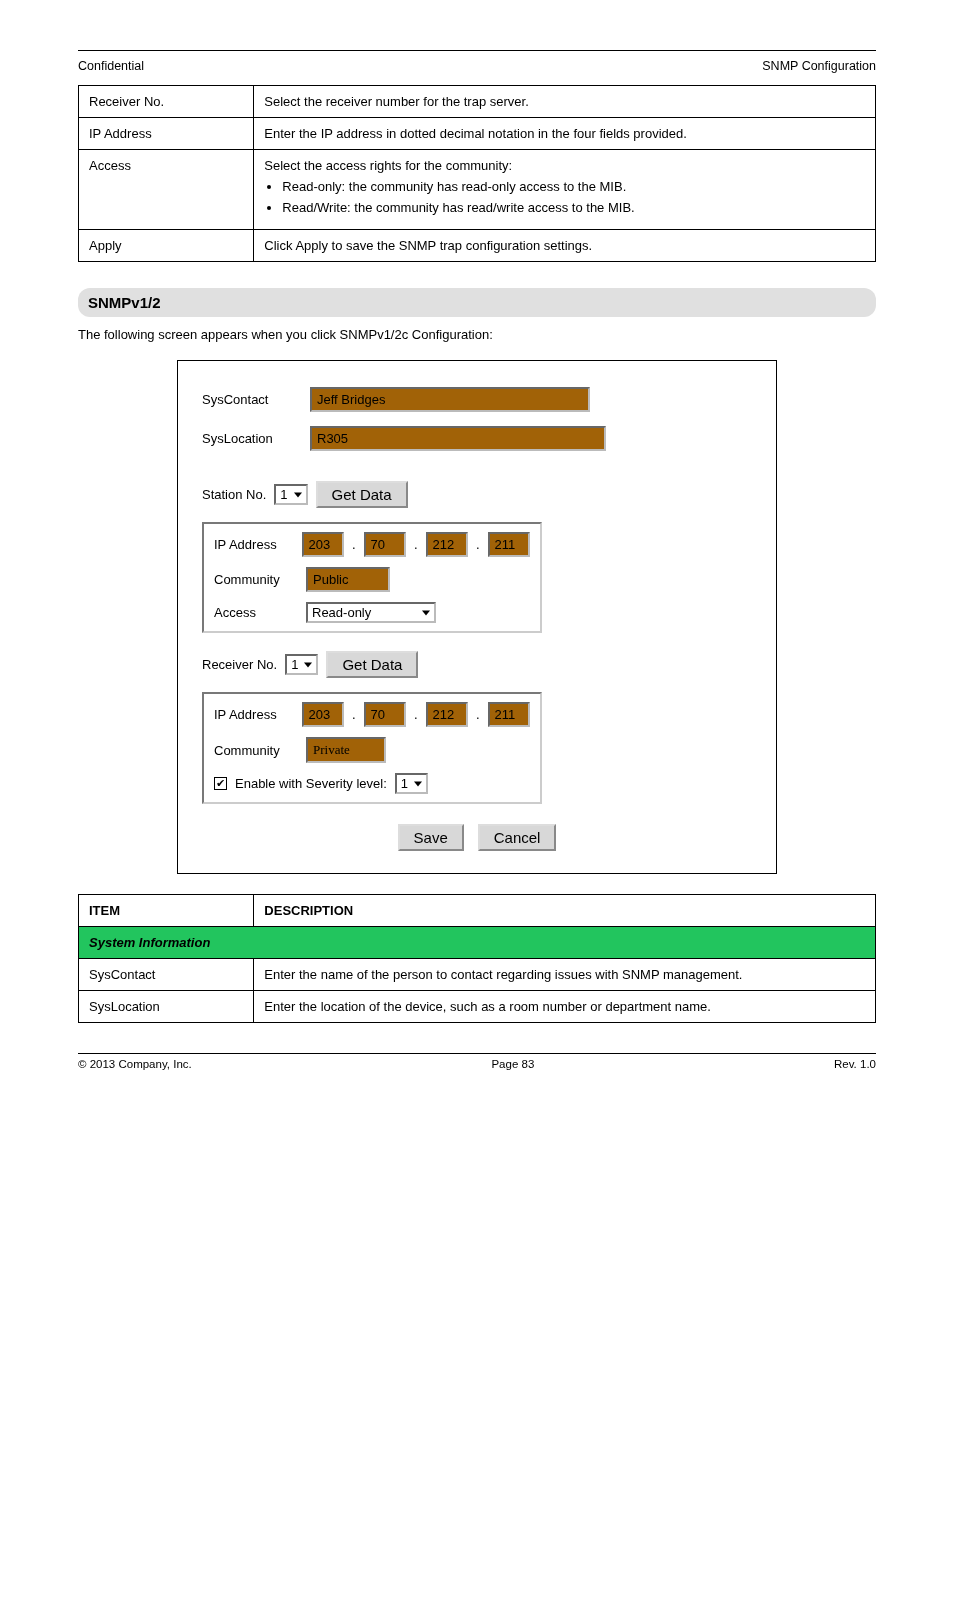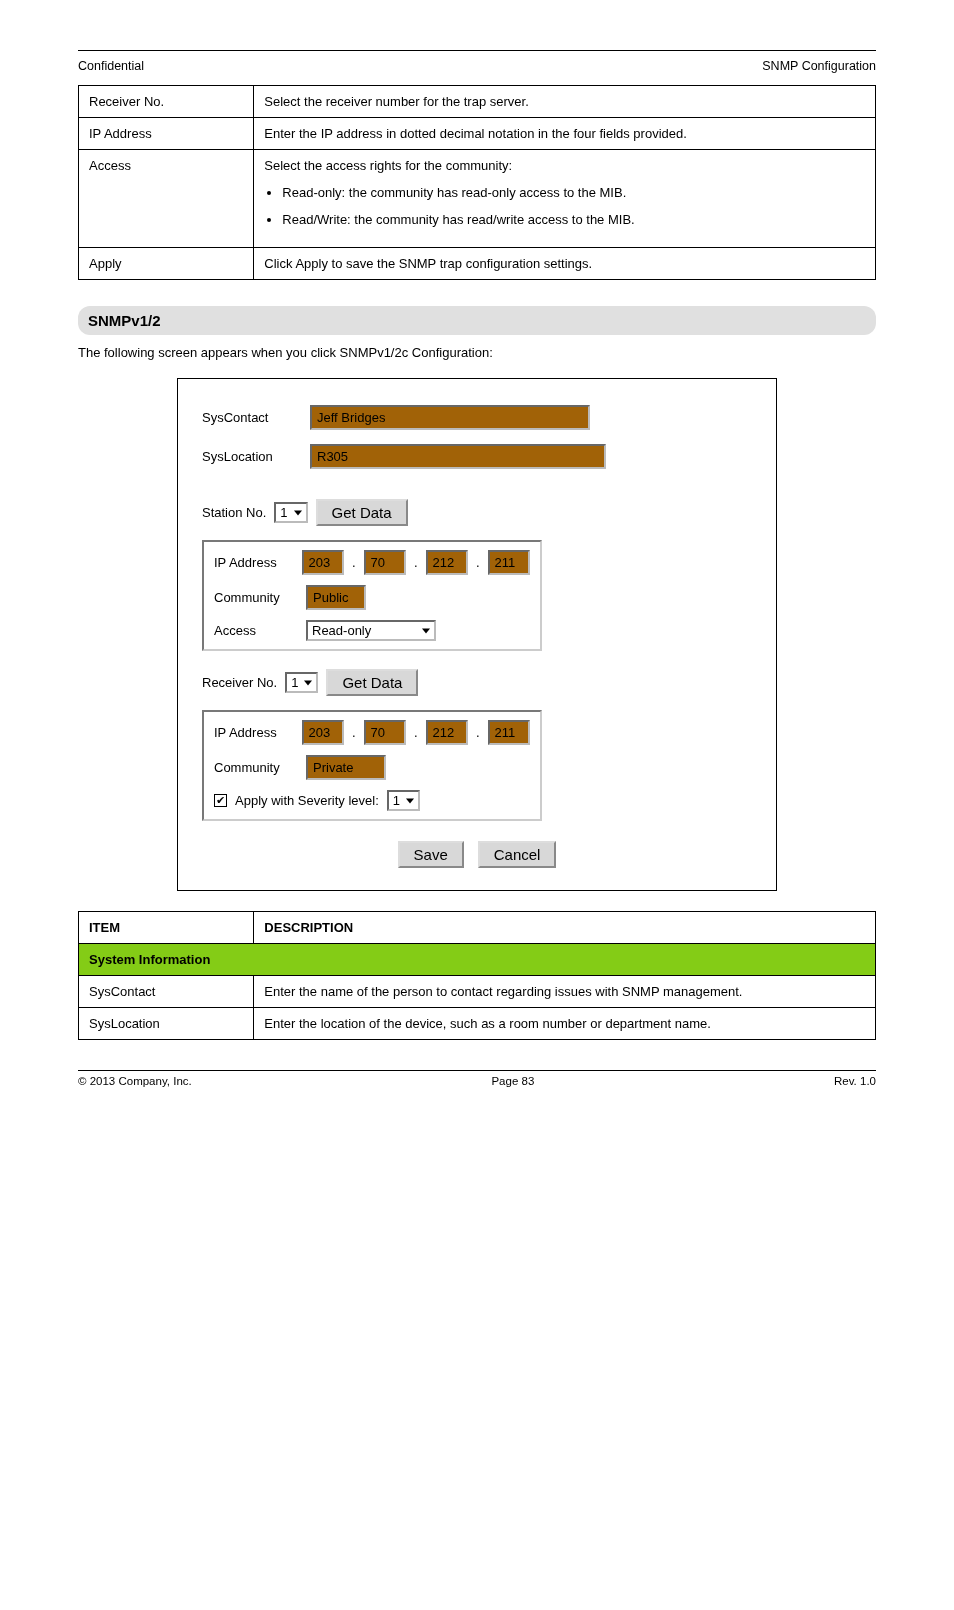--- a/index.html
+++ b/index.html
@@ -35,28 +35,29 @@
     font-size: 13px;
     text-align: left;
   }
   table.desc col.c1 { width: 22%; }
   table.desc col.c2 { width: 78%; }
   table.desc th {
     font-weight: bold;
     background: #fff;
   }
   table.desc tr.section-row td {
-    background: #84cc16;
+    background: #22c55e;
     font-weight: bold;
+    font-style: italic;
   }
   ul.inner {
     margin: 4px 0 4px 18px;
     padding: 0;
   }
-  ul.inner li { margin: 12px 0; }
+  ul.inner li { margin: 6px 0; }
   .section-heading {
     background: #e0e0e0;
     font-weight: bold;
     font-size: 15px;
     padding: 6px 10px;
     margin: 26px 0 10px 0;
     border-radius: 12px;
   }
   .section-sub {
     font-size: 13px;
@@ -219,21 +220,21 @@
           <span class="ss-input ss-ipcell">203</span>
             <span>.</span>
           <span class="ss-input ss-ipcell">70</span>
             <span>.</span>
           <span class="ss-input ss-ipcell">212</span>
             <span>.</span>
           <span class="ss-input ss-ipcell">211</span>
         </div>
         <div class="ss-row">
           <span class="ss-label" style="width:84px;">Community</span>
-          <span class="ss-input" style="width:60px;">Public</span>
+          <span class="ss-input" style="width:84px;">Public</span>
         </div>
         <div class="ss-row">
           <span class="ss-label" style="width:84px;">Access</span>
           <span class="ss-select" style="min-width:130px;">
             <span>Read-only</span>
           </span>
         </div>
       </div>
 
       <div class="ss-row">
@@ -250,25 +251,25 @@
           <span class="ss-input ss-ipcell">203</span>
             <span>.</span>
           <span class="ss-input ss-ipcell">70</span>
             <span>.</span>
           <span class="ss-input ss-ipcell">212</span>
             <span>.</span>
           <span class="ss-input ss-ipcell">211</span>
         </div>
         <div class="ss-row">
           <span class="ss-label" style="width:84px;">Community</span>
-          <span class="ss-input" style="width:80px;">Private</span>
+          <span class="ss-input" style="width:80px;font-family:Liberation Serif, serif;">Private</span>
         </div>
         <div class="ss-row">
           <span class="ss-checkbox">✔</span>
-          <span class="ss-label">Apply with Severity level:</span>
+          <span class="ss-label">Enable with Severity level:</span>
           <span class="ss-select" style="min-width:30px;">
             <span>1</span>
           </span>
         </div>
       </div>
 
       <div class="ss-actions">
         <span class="ss-button">Save</span>
         <span class="ss-button">Cancel</span>
       </div>

